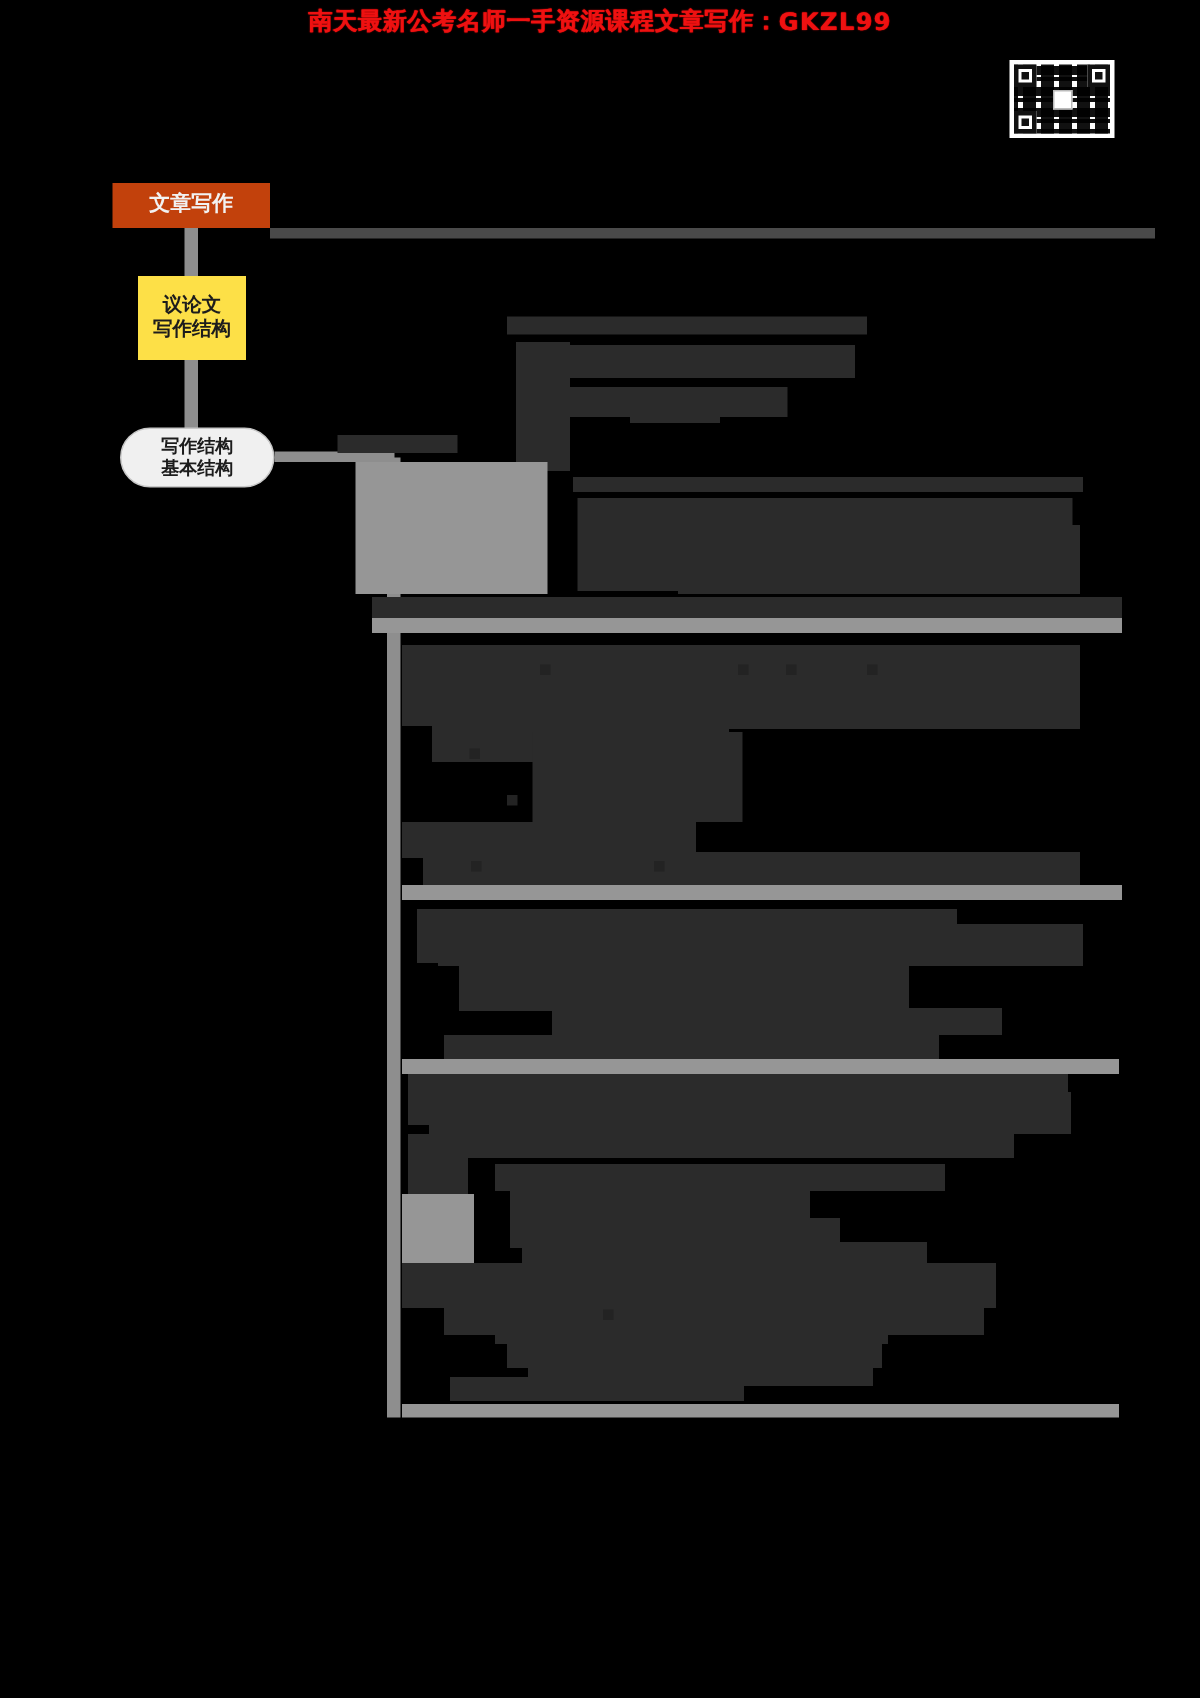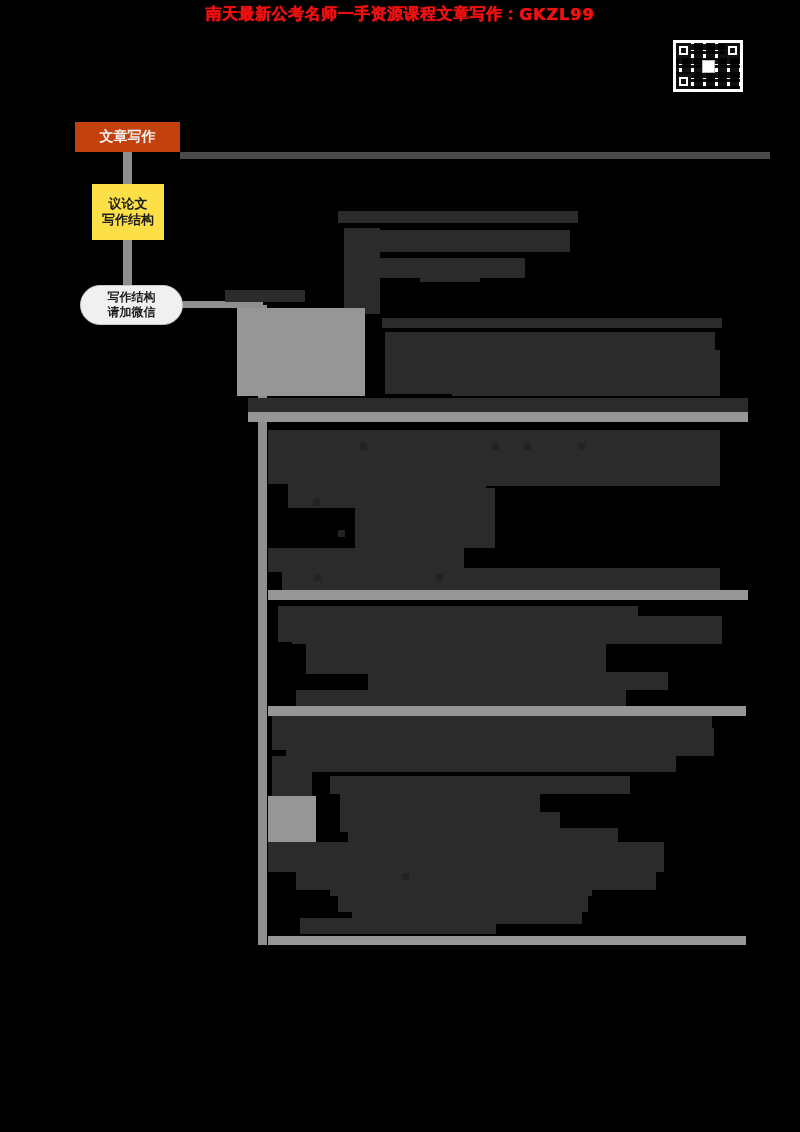--- a/index.html
+++ b/index.html
@@ -167,21 +167,21 @@
 <div class="node" id="node-structure">
   <span>
     <span>议论文</span><br>
     <span>写作结构</span>
   </span>
 </div>
 
 <div class="node" id="node-shenlun">
   <span>
     <span>写作结构</span><br>
-    <span>请加微信</span>
+    <span>基本结构</span>
   </span>
 </div>
 
 <div id="redacted-layer">
 
   <div class="blk" style="left:338px; top:211px; width:240px; height:12px;"></div>
   <div class="blk" style="left:344px; top:228px; width:36px; height:86px;"></div>
   <div class="blk" style="left:360px; top:230px; width:210px; height:22px;"></div>
   <div class="blk" style="left:380px; top:258px; width:145px; height:20px;"></div>
   <div class="blk" style="left:420px; top:268px; width:60px; height:14px;"></div>

